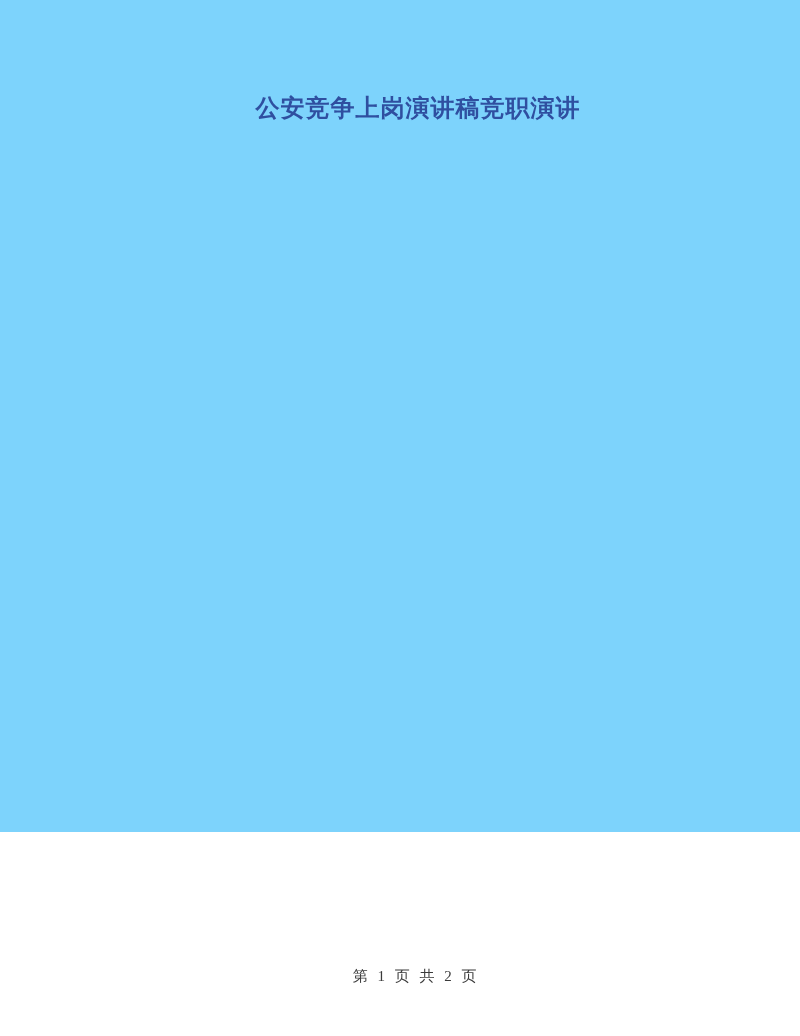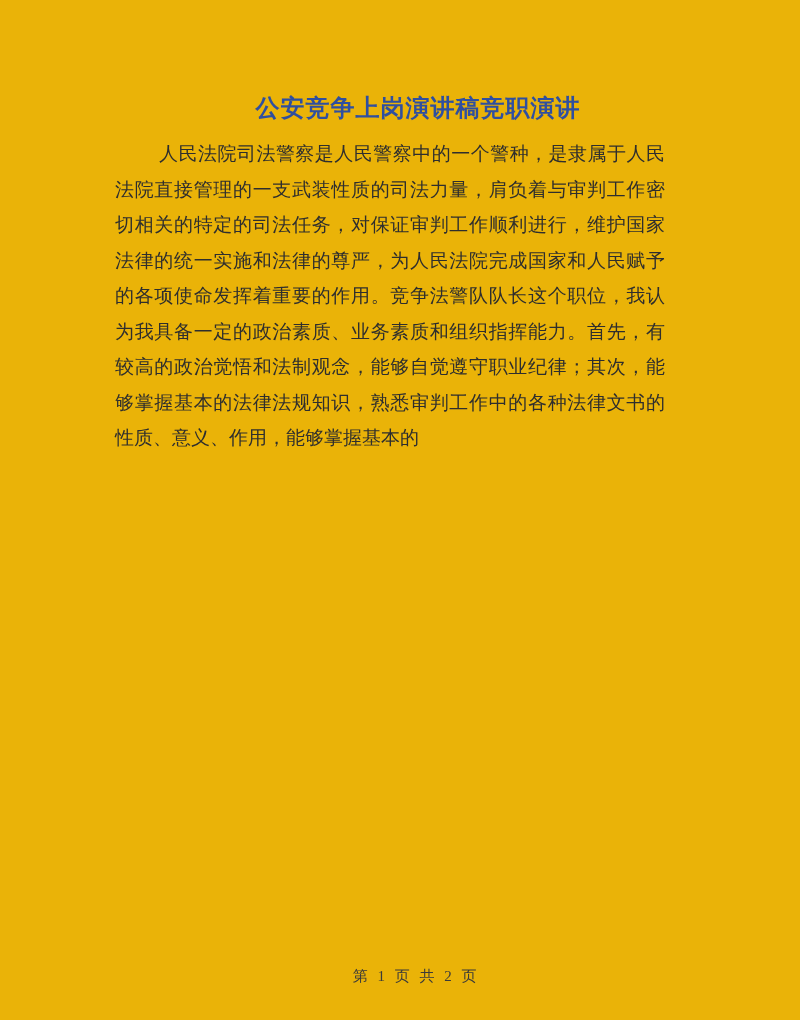--- a/index.html
+++ b/index.html
@@ -10,22 +10,22 @@
   }
   body {
     width: 800px;
     height: 1036px;
     font-family: "Liberation Serif", serif;
     overflow: hidden;
   }
   .page {
     position: relative;
     width: 800px;
-    height: 1020px;
-    background: #eab308;
+    height: 832px;
+    background: #7dd3fc;
   }
   .doc-title {
     margin: 0;
     padding-top: 95px;
     width: 800px;
     text-align: center;
     transform: translateX(18px);
     font-size: 24px;
     line-height: 26px;
     font-weight: bold;
@@ -62,20 +62,19 @@
   }
 </style>
 </head>
 <body>
 
 <div class="page">
 
   <h1 class="doc-title">公安竞争上岗演讲稿竞职演讲</h1>
 
   <div class="doc-body">
-      <p class="para">人民法院司法警察是人民警察中的一个警种，是隶属于人民法院直接管理的一支武装性质的司法力量，肩负着与审判工作密切相关的特定的司法任务，对保证审判工作顺利进行，维护国家法律的统一实施和法律的尊严，为人民法院完成国家和人民赋予的各项使命发挥着重要的作用。竞争法警队队长这个职位，我认为我具备一定的政治素质、业务素质和组织指挥能力。首先，有较高的政治觉悟和法制观念，能够自觉遵守职业纪律；其次，能够掌握基本的法律法规知识，熟悉审判工作中的各种法律文书的性质、意义、作用，能够掌握基本的</p>
     </div>
 
   <div class="doc-footer">
     <span>第 1 页 共 2 页</span>
   </div>
 
 </div>
 
 </body></html>

